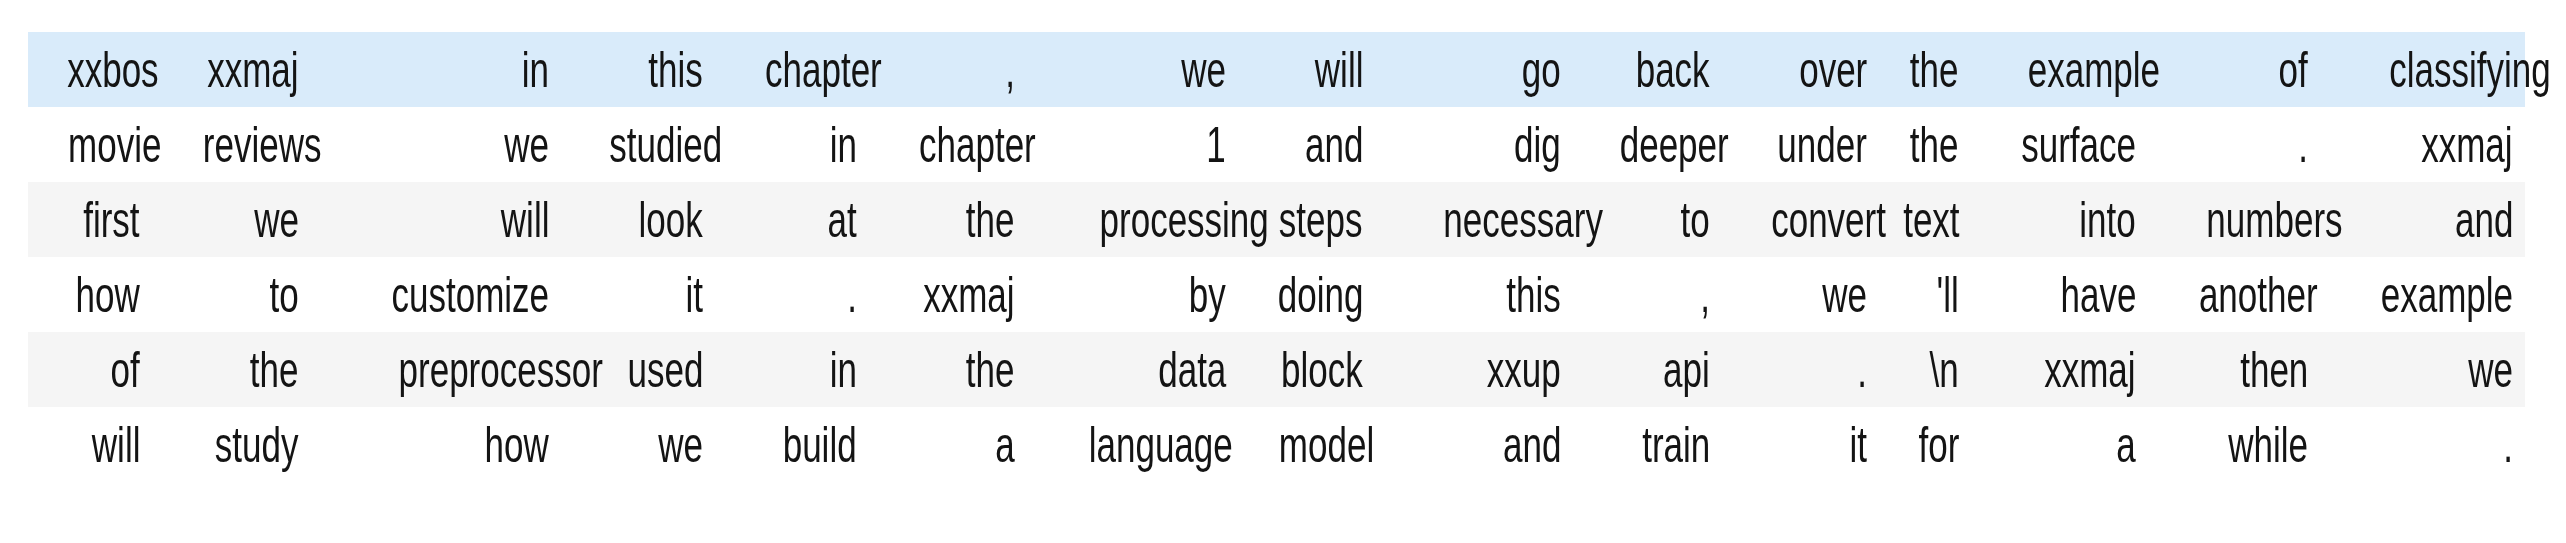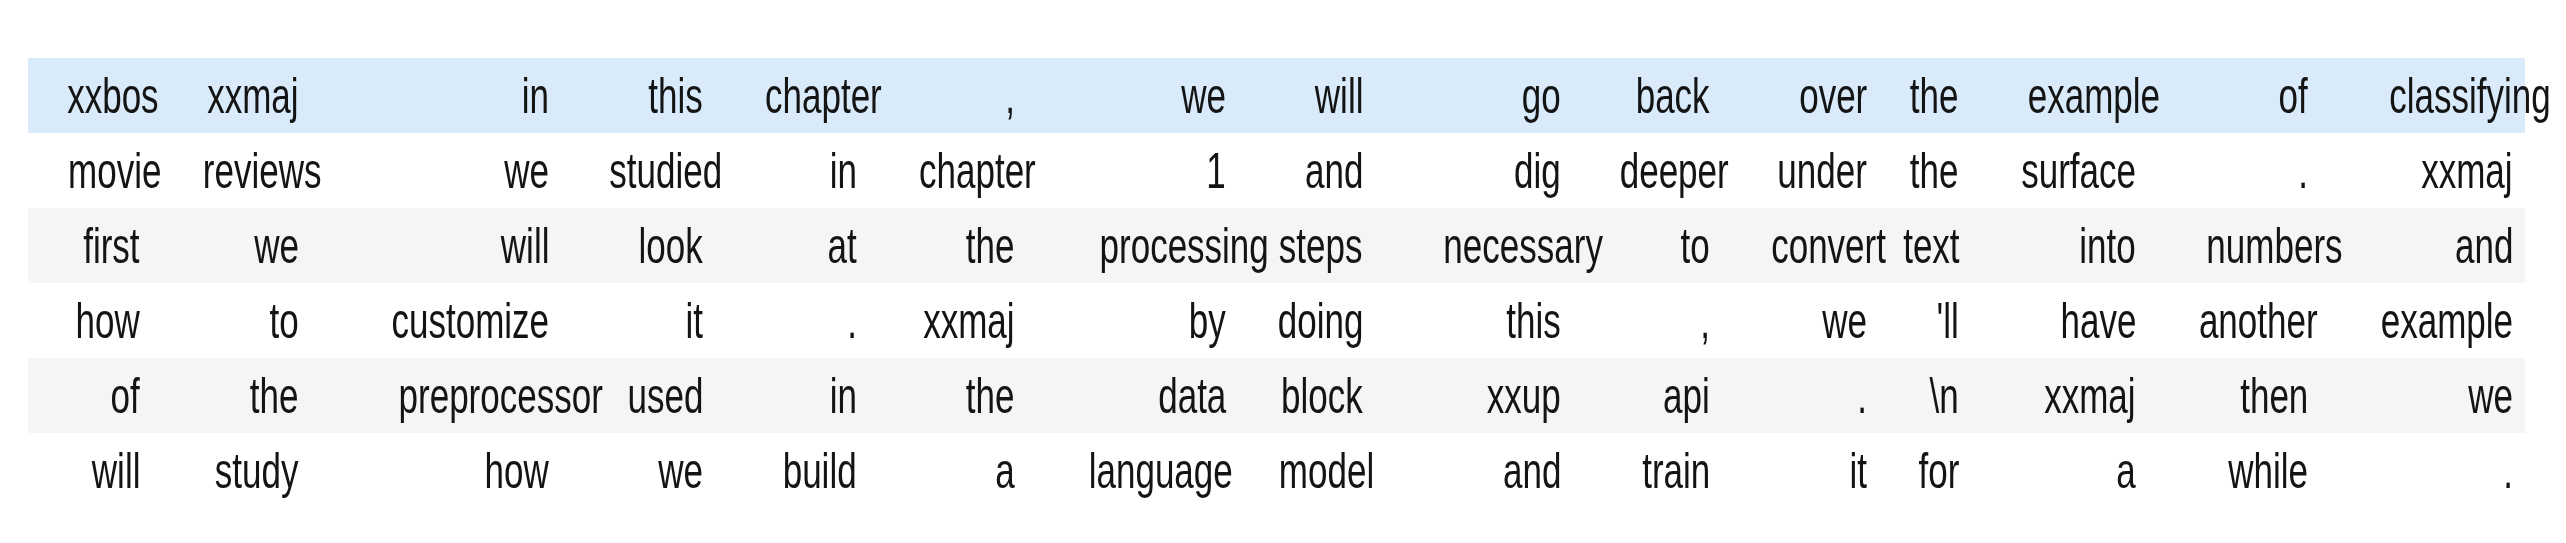--- a/index.html
+++ b/index.html
@@ -16,21 +16,20 @@
   .output-area {
     padding-top: 32px;
     padding-left: 28px;
   }
   table.token-table {
     border-collapse: collapse;
     border-spacing: 0;
     table-layout: fixed;
     width: 2497px;
     border: none;
-    margin-top: 26px;
   }
   table.token-table td {
     height: 75px;
     padding: 0 12px 0 0;
     text-align: right;
     vertical-align: middle;
     font-size: 50px;
     color: var(--text-color, #141414);
     white-space: nowrap;
     border: none;

